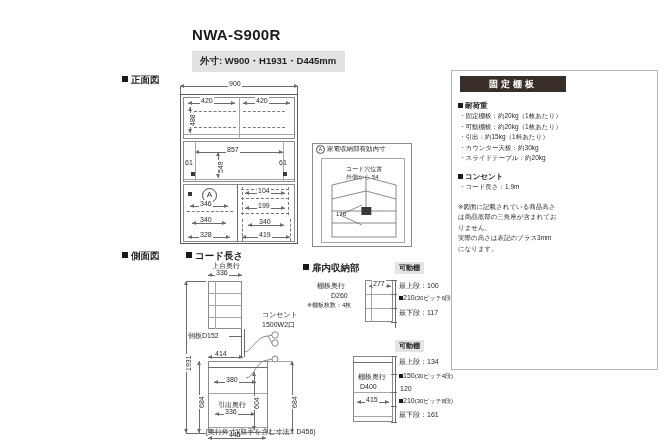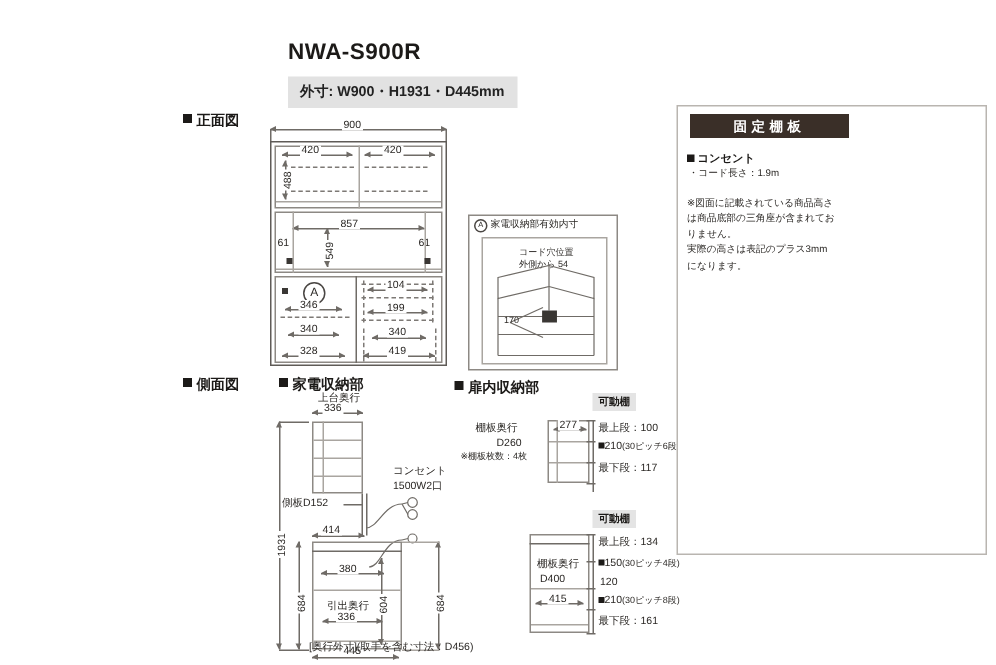--- a/index.html
+++ b/index.html
@@ -28,21 +28,21 @@
 
   
   .sec-head{font-size:9.5px;font-weight:700;color:#1c1a18;white-space:nowrap;}
   .sec-head::before{
     content:"";display:inline-block;width:6px;height:6px;
     background:#1c1a18;margin-right:3px;vertical-align:1px;
   }
   #head-front{left:122px;top:74px;}
   #head-side{left:122px;top:250px;}
   #head-kaden{left:186px;top:250px;}
-  #head-tobira{left:303px;top:252px;}
+  #head-tobira{left:303px;top:262px;}
 
   
   .box{border:1px solid #5f5b57;box-sizing:border-box;background:#fff;}
   .thin{border:1px solid #8d8984;box-sizing:border-box;}
   .hl{background:#6f6b66;height:1px;}
   .vl{background:#6f6b66;width:1px;}
   .hl-l{background:#a9a5a0;height:1px;}
   .vl-l{background:#a9a5a0;width:1px;}
   .dash-h{border-top:1px dashed #7d7975;height:0;}
   .dash-v{border-left:1px dashed #7d7975;width:0;}
@@ -128,21 +128,21 @@
   }
 </style>
 </head>
 <body>
 
 <div class="abs" id="model-title">NWA-S900R</div>
 <div class="abs" id="dim-badge">外寸: W900・H1931・D445mm</div>
 
 <div class="abs sec-head" id="head-front">正面図</div>
 <div class="abs sec-head" id="head-side">側面図</div>
-<div class="abs sec-head" id="head-kaden">家電収納部</div>
+<div class="abs sec-head" id="head-kaden">コード長さ</div>
 <div class="abs sec-head" id="head-tobira">扉内収納部</div>
 
 <div class="abs" style="left:178px;top:80px;width:122px;height:165px;">
 
   <div class="abs dimline-h" style="left:2px;top:6px;width:118px;"></div>
   <div class="abs tick" style="left:2px;top:6px;height:8px;"></div>
   <div class="abs tick" style="left:119px;top:6px;height:8px;"></div>
   <div class="abs dim wlabel" style="left:50px;top:0px;">900</div>
 
   <div class="abs box" style="left:2px;top:14px;width:118px;height:150px;"></div>
@@ -371,20 +371,28 @@
     <span style="display:inline-block;width:4px;height:4px;background:#1c1a18;"></span><span>210</span><span class="dim-sm">(30ピッチ8段)</span>
   </div>
   <div class="abs dim" style="left:96px;top:71px;">最下段：161</div>
 </div>
 
 <div class="abs" id="spec-panel"></div>
 <div class="abs" id="spec-banner">固定棚板</div>
 
 <div class="abs" id="spec-body">
 
+  <div class="spec-group">
+    <div class="spec-gtitle">耐荷重</div>
+    <div class="spec-item">・固定棚板：約20kg（1枚あたり）</div>
+    <div class="spec-item">・可動棚板：約20kg（1枚あたり）</div>
+    <div class="spec-item">・引出：約15kg（1杯あたり）</div>
+    <div class="spec-item">・カウンター天板：約30kg</div>
+    <div class="spec-item">・スライドテーブル：約20kg</div>
+  </div>
 
   <div class="spec-group">
     <div class="spec-gtitle">コンセント</div>
     <div class="spec-item">・コード長さ：1.9m</div>
   </div>
 
 
 
   <div class="note-block">
     <div class="spec-note">※図面に記載されている商品高さ</div>

